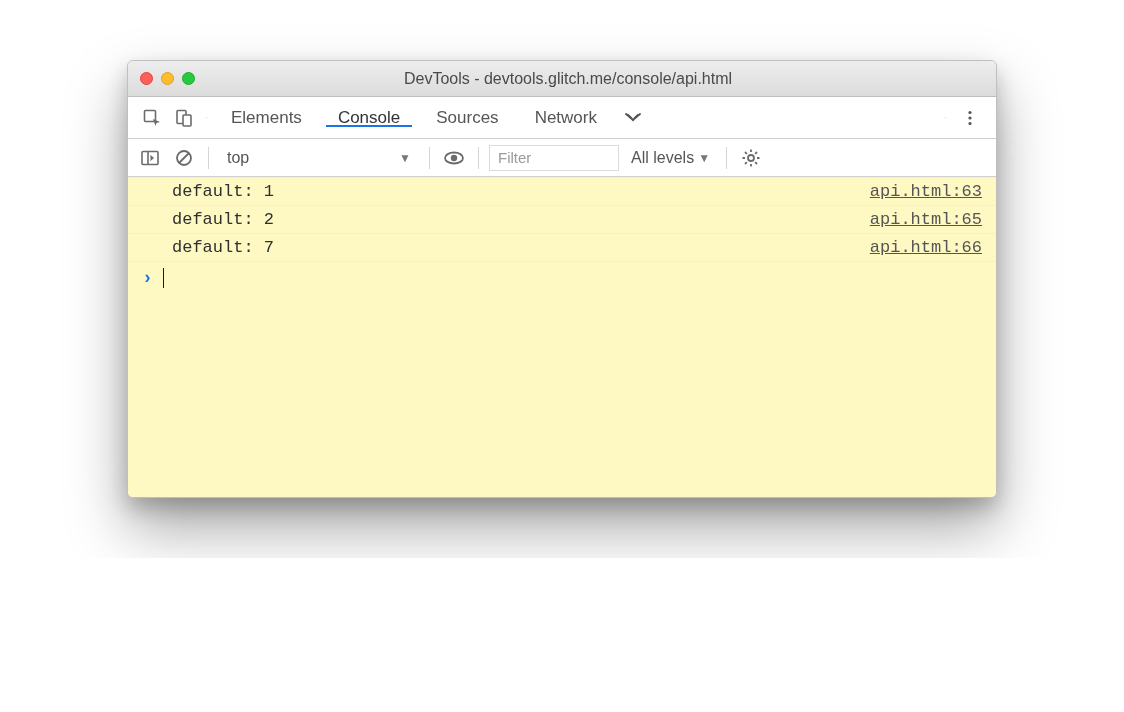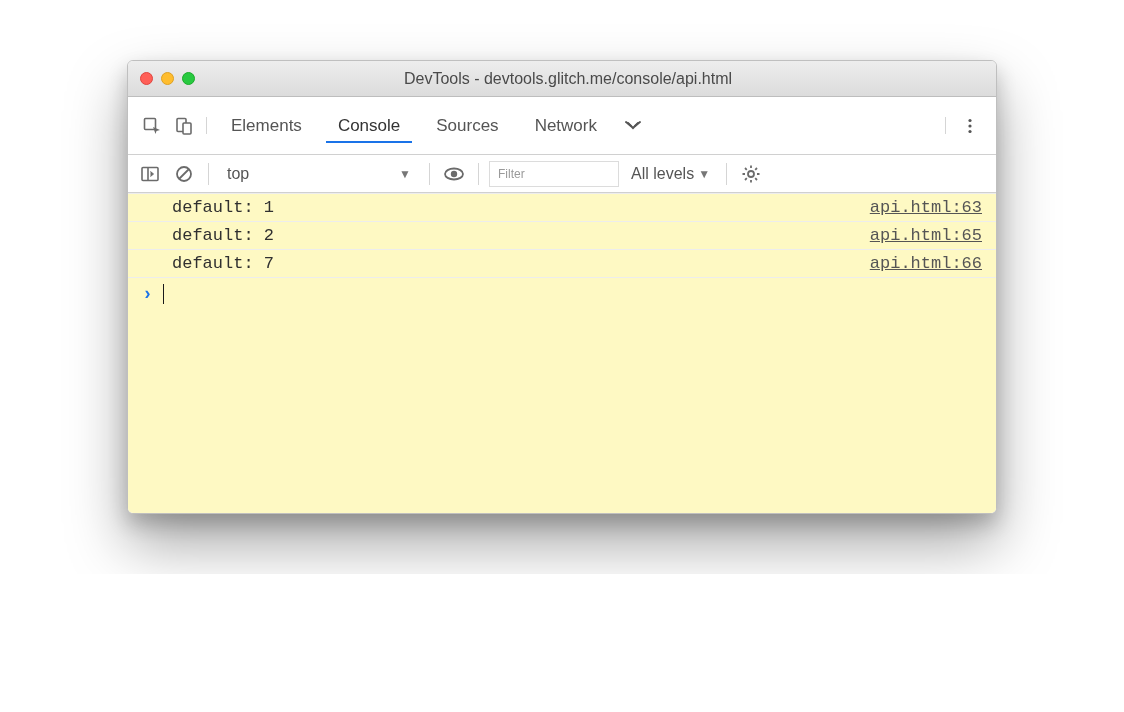--- a/index.html
+++ b/index.html
@@ -37,21 +37,21 @@
   .title {
     position: absolute;
     left: 12px; right: 0;
     text-align: center;
     font-size: 16px;
     color: #4a4a4a;
     pointer-events: none;
   }
   
   .tabbar {
-    height: 58px;
+    height: 42px;
     border-bottom: 1px solid #d0d0d0;
     display: flex;
     align-items: stretch;
     padding: 12px 8px;
   }
   .tabbar .icon-btn {
     width: 32px;
     display: flex;
     align-items: center;
     justify-content: center;
@@ -121,21 +121,21 @@
     padding: 0 8px;
     min-width: 200px;
     cursor: pointer;
     justify-content: space-between;
   }
   .context-select .caret { color: #777; font-size: 12px; }
   .filter-input {
     border: 1px solid #dcdcdc;
     height: 26px;
     padding: 0 8px;
-    font-size: 12px;
+    font-size: 15px;
     width: 130px;
     color: #333;
     background: #fff;
   }
   .filter-input::placeholder { color: #9a9a9a; }
   .levels {
     display: flex; align-items: center; gap: 4px;
     cursor: pointer;
     padding: 0 6px;
   }

